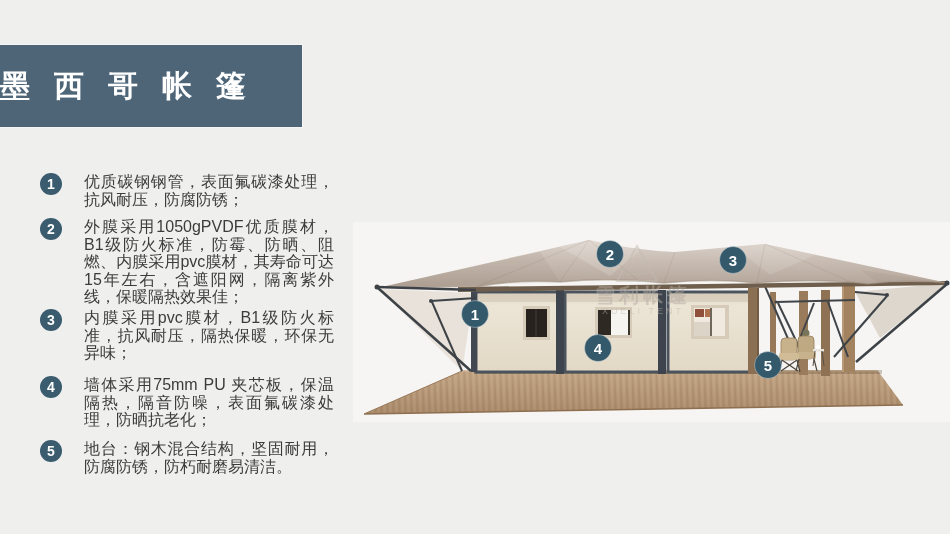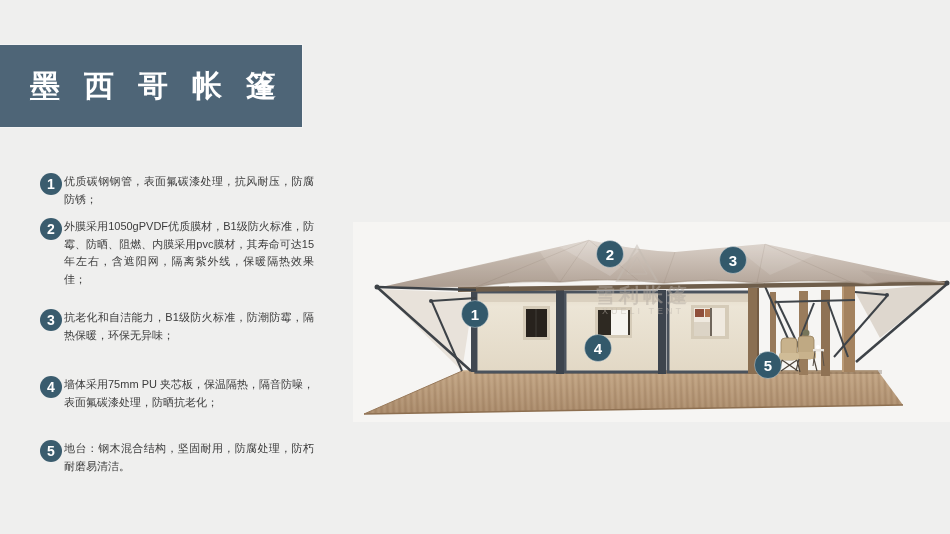--- a/index.html
+++ b/index.html
@@ -7,32 +7,32 @@
   .slide{position:relative;width:950px;height:534px;background:#efefee;overflow:hidden;}
 
   
   .title-bar{
     position:absolute;left:0;top:45px;width:302px;height:82px;
     background:#4e6577;display:flex;align-items:center;
     box-shadow:0 0 0 1px rgba(255,255,255,.35);
   }
   .title-bar .title-text{
     color:#ffffff;font-size:30px;font-weight:bold;
-    letter-spacing:24px;padding-left:30px;white-space:nowrap;
+    letter-spacing:24px;white-space:nowrap;
   }
 
   
   .feature{position:absolute;left:40px;width:296px;}
   .f-badge{
     position:absolute;left:0;top:0;width:22px;height:22px;border-radius:50%;
     background:#3a5c6e;color:#fff;font-size:14px;font-weight:bold;
     text-align:center;line-height:22px;
   }
   .f-text{
-    margin-left:24px;width:250px;font-size:11px;line-height:17.5px;
+    margin-left:44px;width:250px;font-size:16px;line-height:17.5px;
     color:#3c3c3c;text-align:justify;
   }
   .f1{top:173px;} .f2{top:218px;} .f3{top:309px;} .f4{top:376px;} .f5{top:440px;}
 
   
   .scene{position:absolute;left:0;top:0;width:950px;height:534px;}
   .wm-cn{font-size:20px;font-weight:bold;letter-spacing:4px;fill:#b5ada4;}
   .wm-en{font-size:9px;letter-spacing:3px;fill:#bfb7ae;}
   .badge-num{font-size:15px;font-weight:bold;fill:#ffffff;}
 </style>
@@ -48,29 +48,29 @@
   <div class="feature f1">
     <div class="f-badge">1</div>
     <div class="f-text">优质碳钢钢管，表面氟碳漆处理，抗风耐压，防腐防锈；</div>
   </div>
   <div class="feature f2">
     <div class="f-badge">2</div>
     <div class="f-text">外膜采用1050gPVDF优质膜材，B1级防火标准，防霉、防晒、阻燃、内膜采用pvc膜材，其寿命可达15年左右，含遮阳网，隔离紫外线，保暖隔热效果佳；</div>
   </div>
   <div class="feature f3">
     <div class="f-badge">3</div>
-    <div class="f-text">抗老化和自洁能力，B1级防火标准，防潮防霉，隔热保暖，环保无异味；</div>
+    <div class="f-text">内膜采用pvc膜材，B1级防火标准，抗风耐压，隔热保暖，环保无异味；</div>
   </div>
   <div class="feature f4">
     <div class="f-badge">4</div>
     <div class="f-text">墙体采用75mm PU 夹芯板，保温隔热，隔音防噪，表面氟碳漆处理，防晒抗老化；</div>
   </div>
   <div class="feature f5">
     <div class="f-badge">5</div>
-    <div class="f-text">地台：钢木混合结构，坚固耐用，防腐处理，防朽耐磨易清洁。</div>
+    <div class="f-text">地台：钢木混合结构，坚固耐用，防腐防锈，防朽耐磨易清洁。</div>
   </div>
 
   <svg class="scene" viewBox="0 0 950 534">
     <defs>
       <linearGradient id="cg" x1="0" y1="0" x2="0" y2="1">
         <stop offset="0%" stop-color="#dbd2ca"></stop>
         <stop offset="45%" stop-color="#c8bcb2"></stop>
         <stop offset="100%" stop-color="#b1a296"></stop>
       </linearGradient>
       <linearGradient id="wallg" x1="0" y1="0" x2="0" y2="1">

